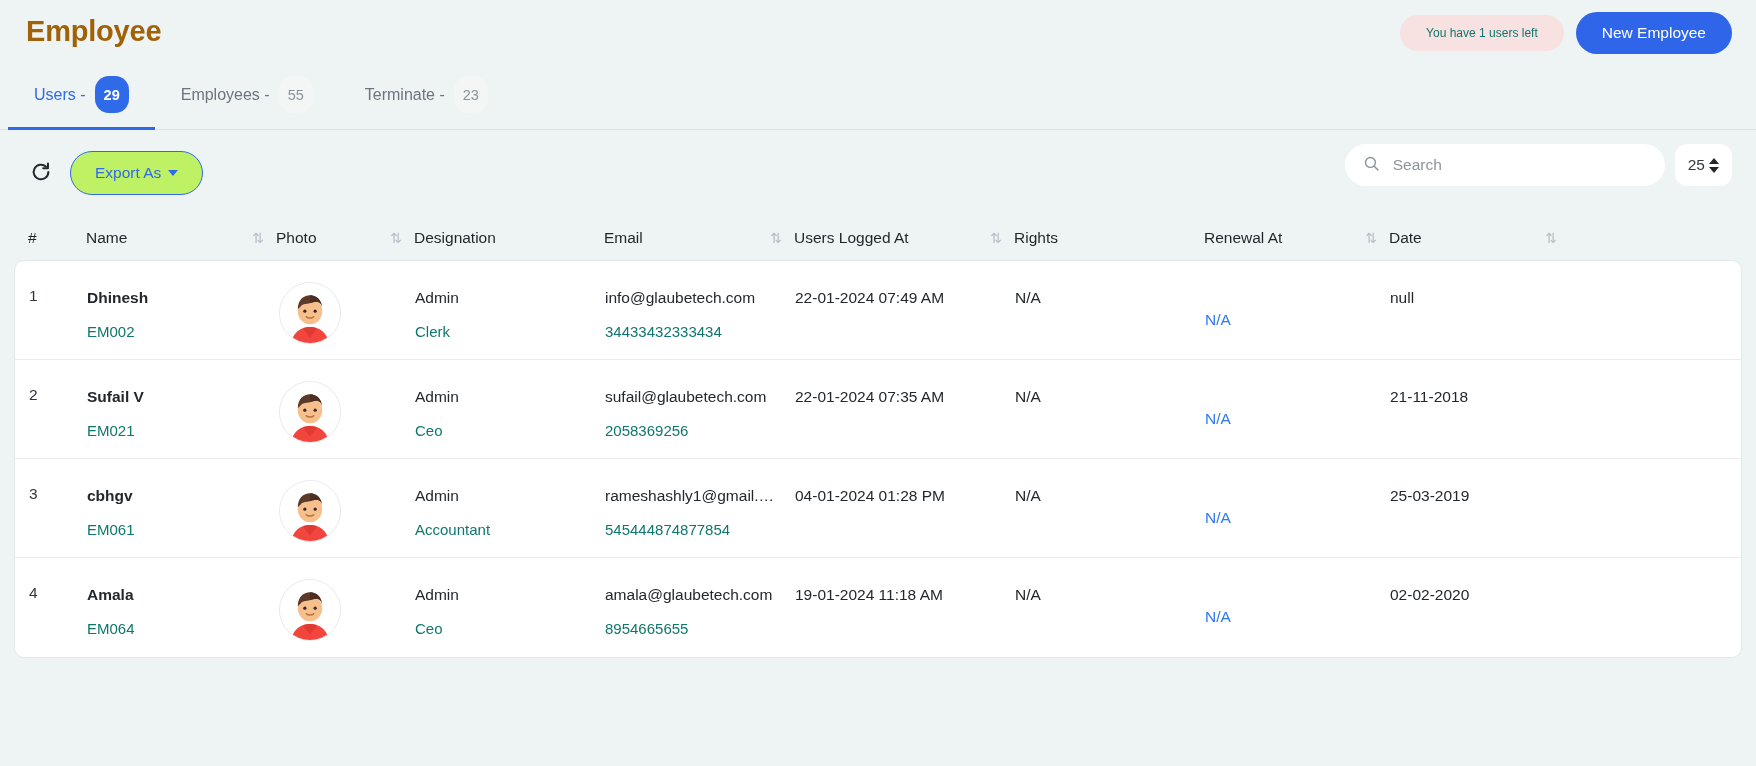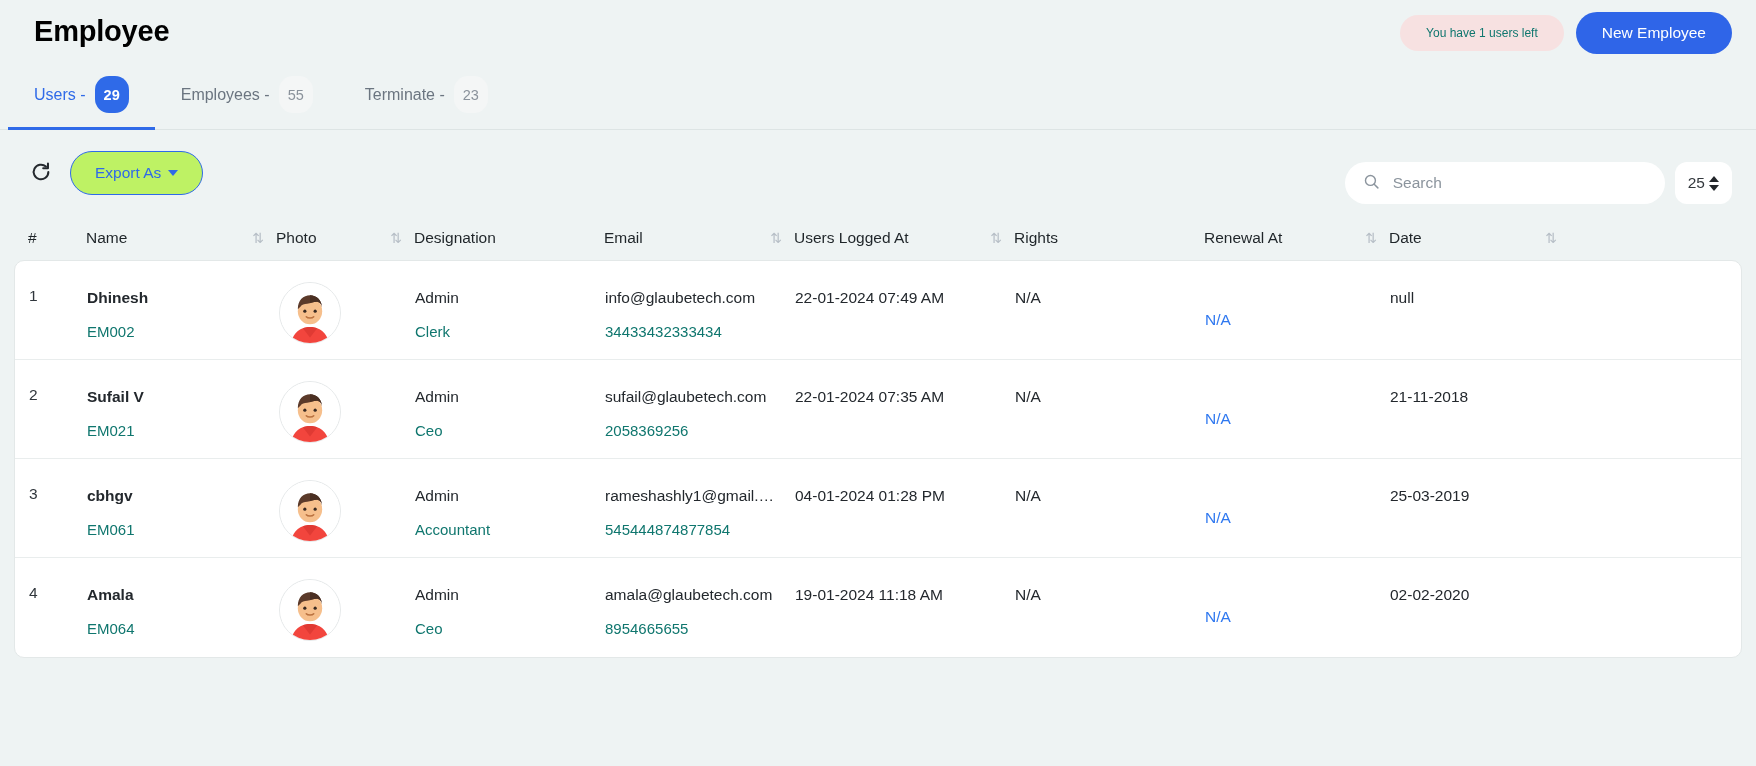--- a/index.html
+++ b/index.html
@@ -16,23 +16,23 @@
   
   .header {
     position: relative;
     height: 62px;
     padding: 0 26px;
     display: flex; align-items: center;
   }
   .page-title {
     font-size: 29px;
     font-weight: bold;
-    color: #000000;
+    color: #a16207;
     letter-spacing: -0.2px;
-    margin: 8px;
+    margin: 0;
   }
   .header-right {
     position: absolute; right: 24px; top: 12px;
     display: flex; align-items: center; gap: 12px;
   }
   .quota-badge {
     background: #f7e1e1;
     color: #0f766e;
     font-size: 12px;
     border-radius: 22px;
@@ -120,21 +120,21 @@
     font-family: inherit;
   }
   .caret-down {
     width: 0; height: 0;
     border-left: 5px solid transparent;
     border-right: 5px solid transparent;
     border-top: 6px solid #2f6ae8;
     display: inline-block;
   }
   .toolbar-right {
-    position: absolute; right: 24px; top: 32px;
+    position: absolute; right: 24px; top: 14px;
     display: flex; align-items: center; gap: 10px;
   }
   .search-wrap {
     display: flex; align-items: center; gap: 11px;
     background: #ffffff;
     border-radius: 22px;
     width: 320px;
     height: 42px;
     padding: 0 18px;
   }

